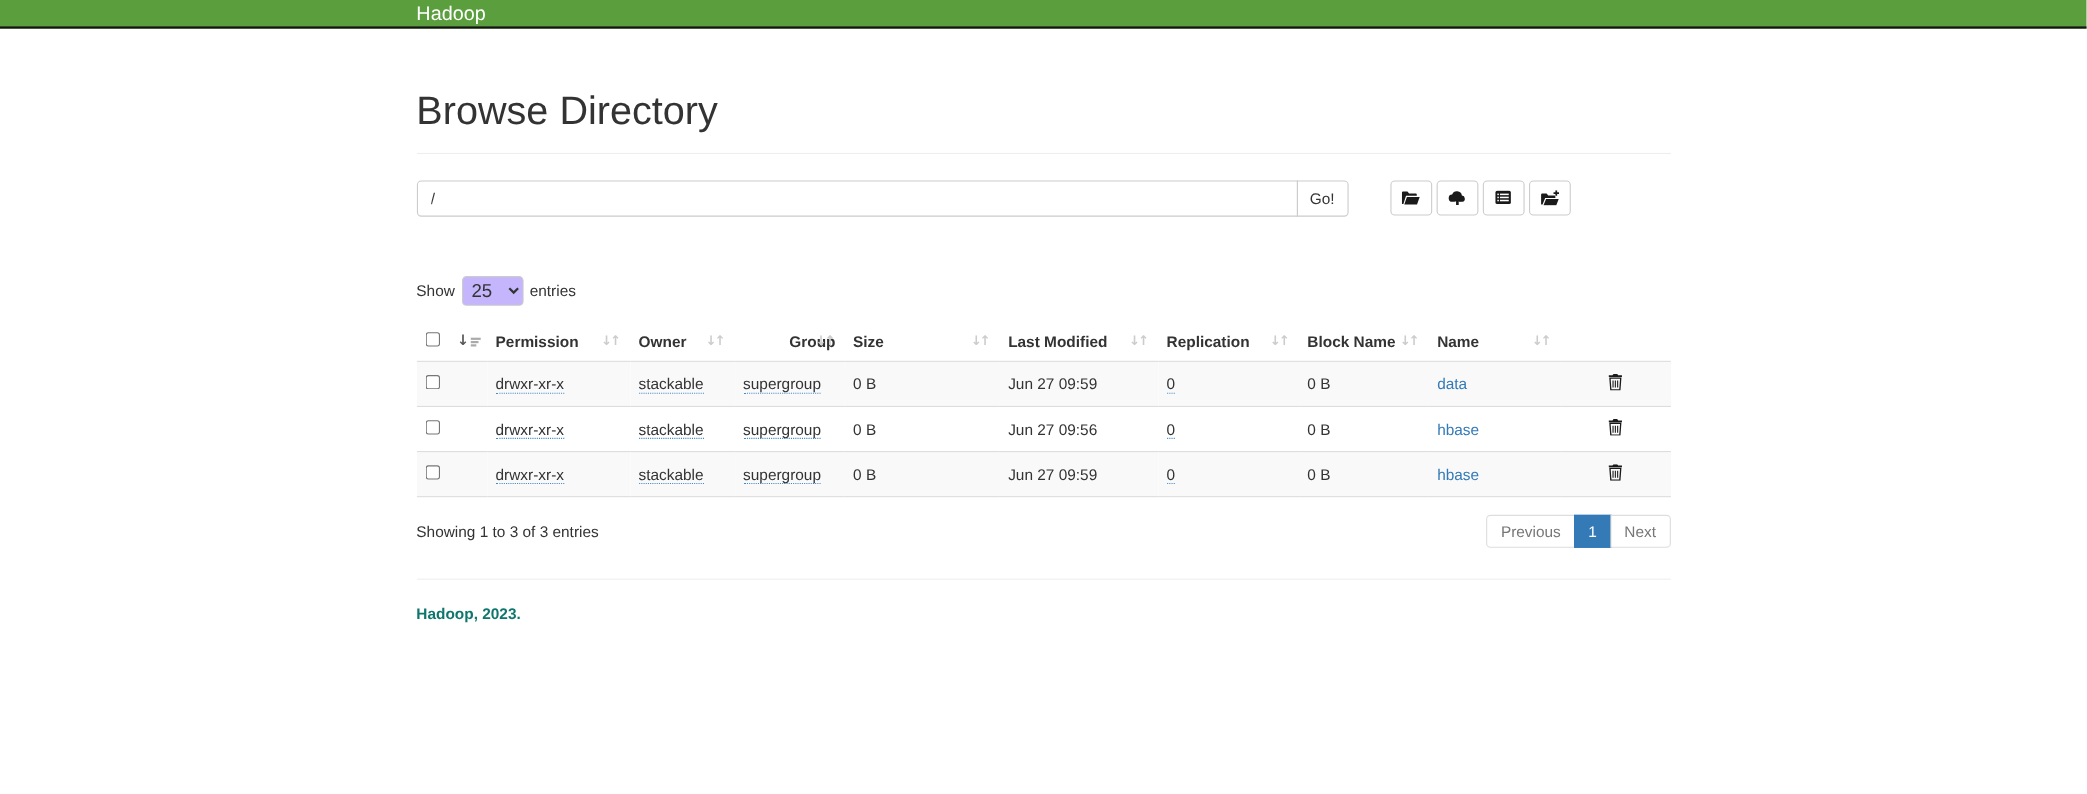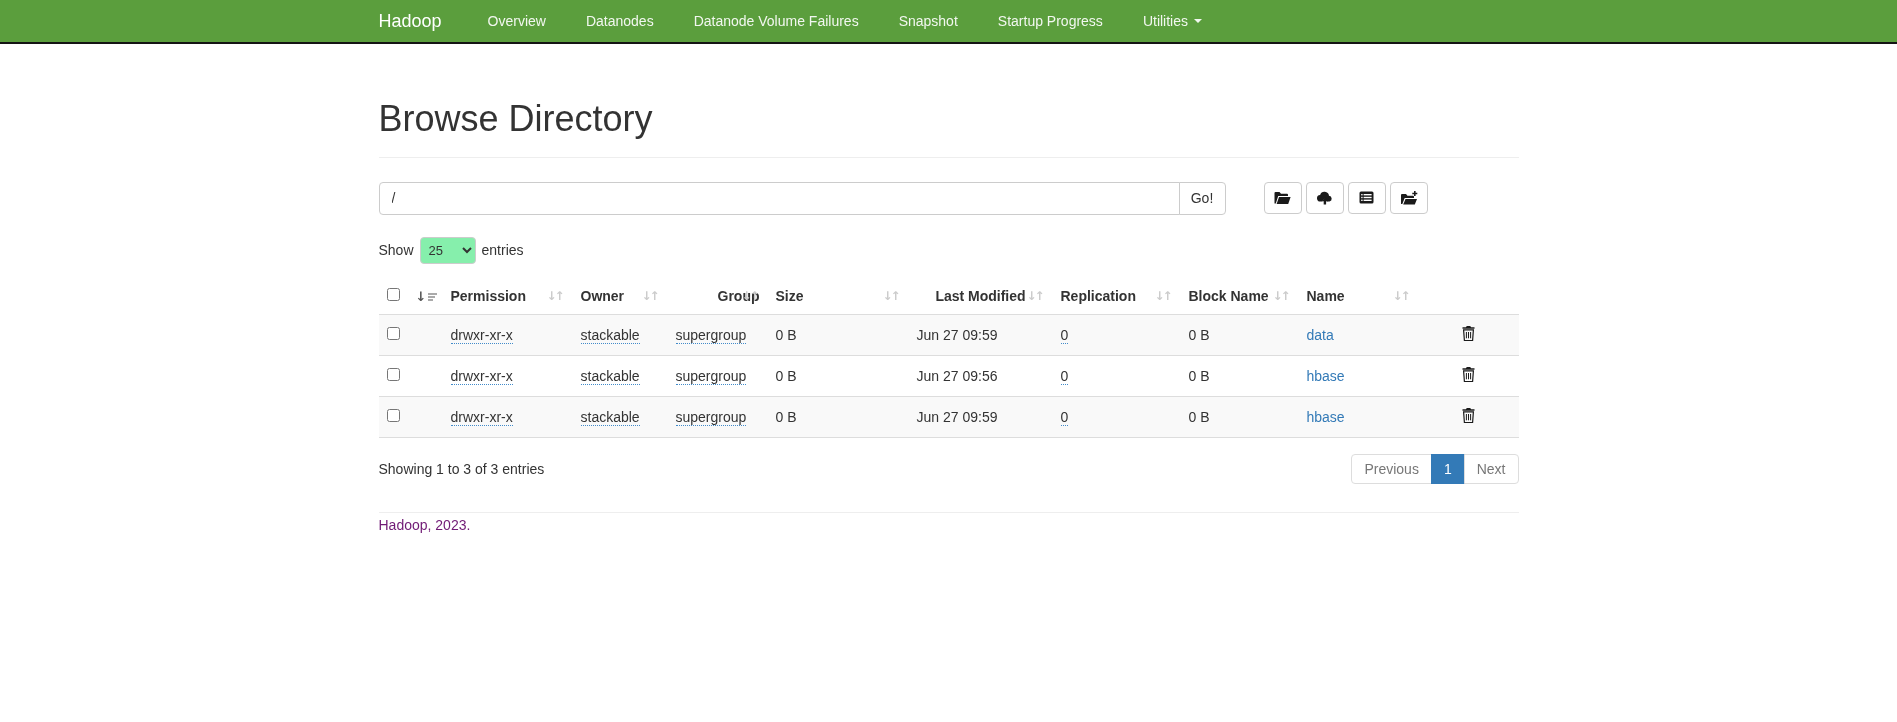--- a/index.html
+++ b/index.html
@@ -5,21 +5,21 @@
   * { box-sizing: border-box; }
   html,body { margin:0; padding:0; }
   body {
     width:1897px; height:722px; overflow:hidden;
     background:#fff; color:#333;
     font-family:"Liberation Sans", sans-serif;
     font-size:14px;
   }
   
   .navbar {
-    height:44px; background:#5b9e3d; border-bottom:2px solid #141414;
+    height:26px; background:#5b9e3d; border-bottom:2px solid #141414;
   }
   .navbar-inner {
     width:1170px; margin:0 auto; padding:0 15px;
     height:100%; display:flex; align-items:center;
   }
   .brand {
     color:#fff; font-size:18px; text-decoration:none;
     margin-right:26px; cursor:pointer;
   }
   .nav-menu { display:flex; align-items:center; height:100%; }
@@ -59,26 +59,26 @@
     width:38px; height:32px; margin-right:4px;
     background:#fff; border:1px solid #ccc; border-radius:4px;
     display:flex; align-items:center; justify-content:center; cursor:pointer;
   }
   .action-btn svg { display:block; }
   
   .controls-row {
     display:flex; justify-content:space-between; align-items:center;
     margin-top:22px;
   }
-  .show-entries { display:flex; align-items:center; }
+  .show-entries { display:flex; align-items:center;margin-top:32px; }
   .show-entries span { margin:0 6px 0 0; }
   .show-entries .after { margin:0 0 0 6px; }
   .page-size-select {
     height:27px; min-width:56px; border:1px solid #ccc; border-radius:4px;
-    font-size:13px; color:#333; padding:2px 4px; background:#86efac;
+    font-size:17px; color:#333; padding:2px 4px; background:#c4b5fd;
     font-family:"Liberation Sans", sans-serif;
   }
   .search-control { display:flex; align-items:center; }
   .search-control label { margin-right:8px; }
   .search-input {
     width:188px; height:28px; border:1px solid #ccc; border-radius:4px;
     padding:4px 8px; font-size:14px; outline:none;
     font-family:"Liberation Sans", sans-serif;
   }
   
@@ -121,39 +121,28 @@
   .pagination { display:flex; }
   .page-btn {
     padding:6px 12px; border:1px solid #ddd; background:#fff; color:#777;
     font-size:14px; text-decoration:none; margin-left:-1px; cursor:pointer;
   }
   .page-btn.prev { border-radius:4px 0 0 4px; }
   .page-btn.next { border-radius:0 4px 4px 0; }
   .page-btn.active { background:#337ab7; border-color:#337ab7; color:#fff; }
   
   .footer-hr { margin:28px 0 0 0; }
-  .footer-text { margin-top:4px; font-size:14px; color:#701a75; }
+  .footer-text { margin-top:23px; font-size:14px; color:#0f766e;font-weight:bold; }
 </style>
 </head>
 <body>
 
 <nav class="navbar">
   <div class="navbar-inner">
     <a class="brand">Hadoop</a>
-    <div class="nav-menu">
-      <a class="nav-item">Overview</a>
-        <a class="nav-item">Datanodes</a>
-        <a class="nav-item">Datanode Volume Failures</a>
-        <a class="nav-item">Snapshot</a>
-        <a class="nav-item">Startup Progress</a>
-        <a class="nav-item" id="utilities-link">
-        <span>Utilities</span>
-        <span class="caret"></span>
-      </a>
-    </div>
   </div>
 </nav>
 
 <div class="container">
   <h1>Browse Directory</h1>
   <hr>
 
   <div class="path-row">
     <div class="input-group">
       <input class="path-input" type="text" value="/" style="">
@@ -217,21 +206,21 @@
               <span class="sa-bars">
                 <i></i>
                 <i></i>
                 <i></i>
               </span>
             </span></th>
           <th style="width: 130px;"><span>Permission</span><span class="sort-pair">↓↑</span></th>
           <th style="width: 95px;"><span>Owner</span><span class="sort-pair">↓↑</span></th>
           <th style="width: 100px; text-align: right;"><span>Group</span><span class="sort-pair">↓↑</span></th>
           <th style="width: 141px;"><span>Size</span><span class="sort-pair">↓↑</span></th>
-          <th style="width: 144px; text-align: center;"><span>Last Modified</span><span class="sort-pair">↓↑</span></th>
+          <th style="width: 144px;"><span>Last Modified</span><span class="sort-pair">↓↑</span></th>
           <th style="width: 128px;"><span>Replication</span><span class="sort-pair">↓↑</span></th>
           <th style="width: 118px;"><span>Block Name</span><span class="sort-pair">↓↑</span></th>
           <th style="width: 120px; margin-left: 44px;"><span>Name</span><span class="sort-pair">↓↑</span></th>
           <th style="width: 100px;"><span></span></th>
         </tr>
     </thead>
     <tbody id="tbody">
         <tr>
           <td><input type="checkbox" style=""></td>
           <td><span class="editable">drwxr-xr-x</span></td>

